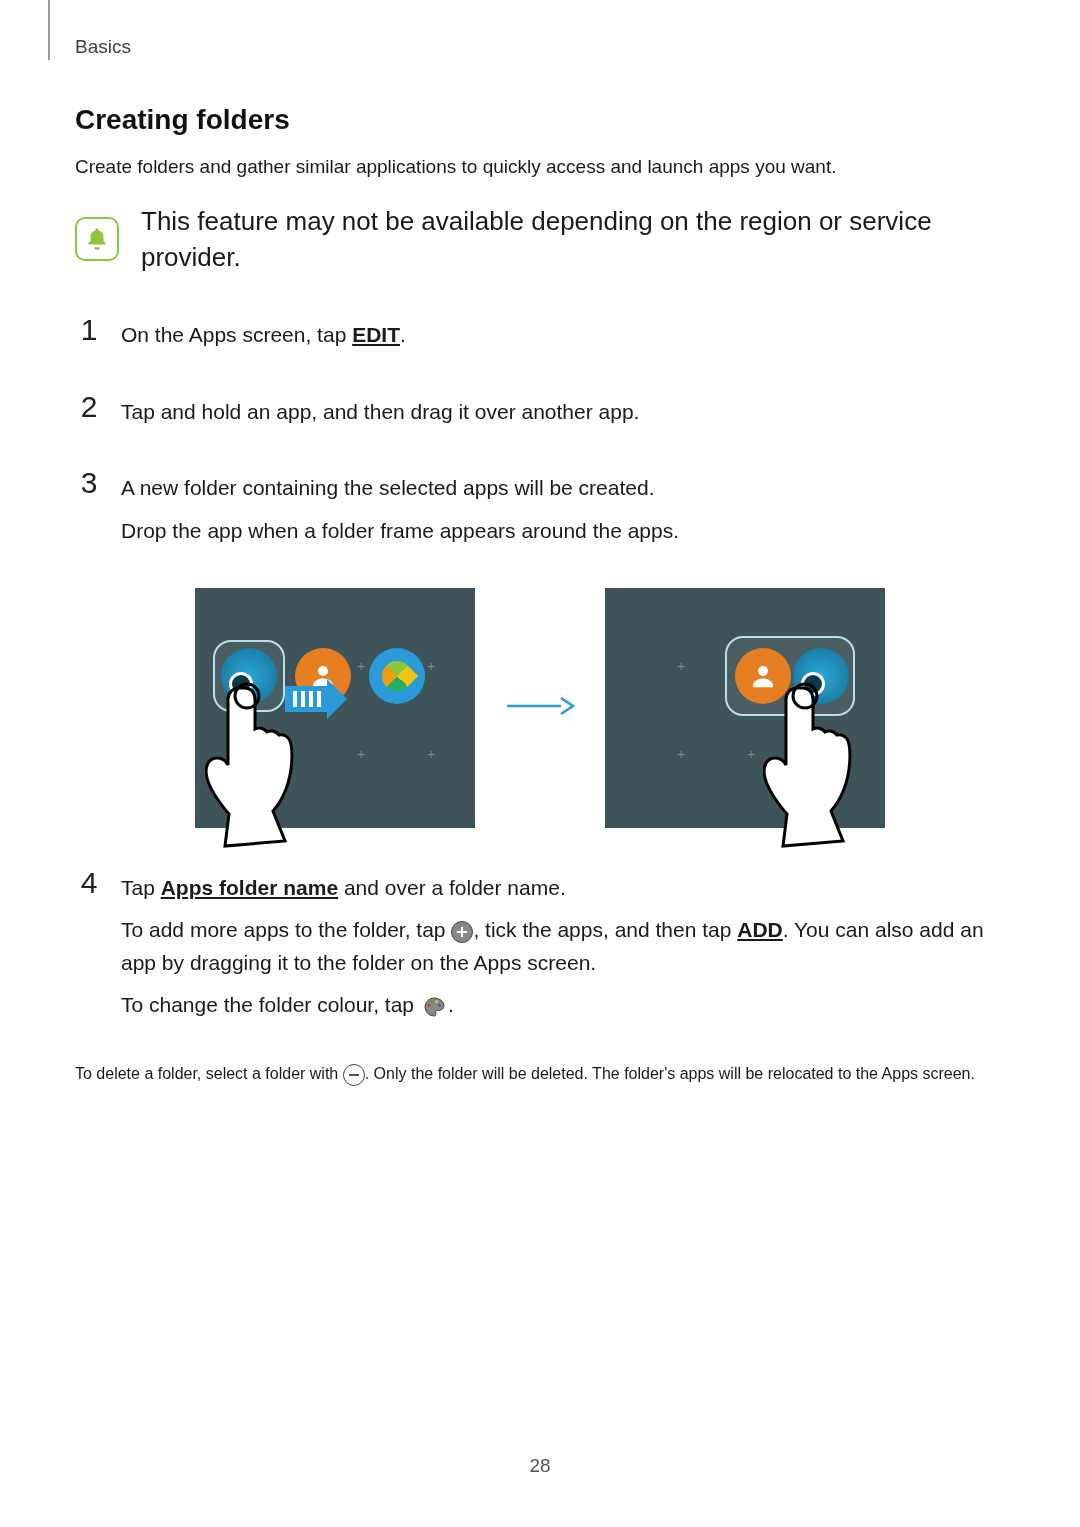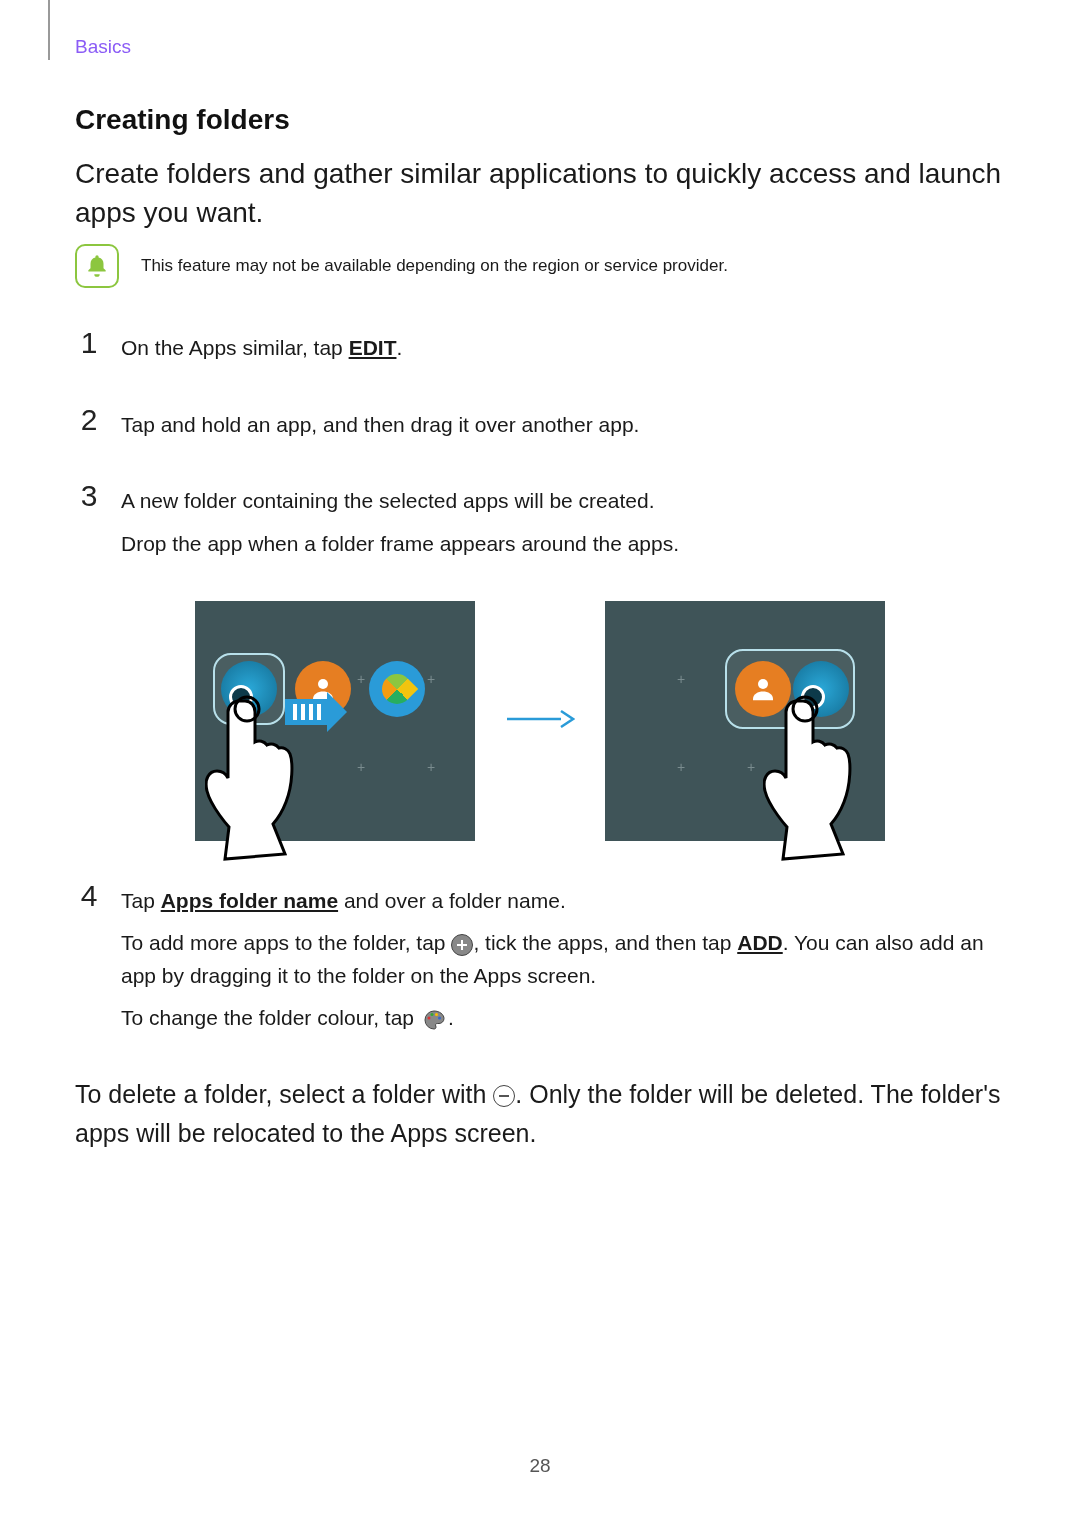--- a/index.html
+++ b/index.html
@@ -17,57 +17,57 @@
     left: 48px;
     width: 2px;
     height: 60px;
     background: #999;
   }
   .breadcrumb {
     position: absolute;
     top: 36px;
     left: 75px;
     font-size: 19px;
-    color: #8b5cf6;
+    color: #404040;
   }
   .content {
     position: absolute;
     top: 104px;
     left: 75px;
     width: 930px;
   }
   h2.section-title {
     font-size: 28px;
     font-weight: 700;
     margin-bottom: 18px;
     color: #111;
   }
   .intro {
-    font-size: 28px;
+    font-size: 19px;
     line-height: 1.4;
-    margin-bottom: 12px;
+    margin-bottom: 22px;
   }
   .note-row {
     display: flex;
     align-items: center;
     gap: 22px;
     margin-bottom: 40px;
   }
   .note-icon-box {
     width: 44px;
     height: 44px;
     border: 2px solid #8cc63f;
     border-radius: 10px;
     display: flex;
     align-items: center;
     justify-content: center;
     flex-shrink: 0;
   }
   .note-icon-box svg { width: 26px; height: 26px; }
-  .note-text { font-size: 17px; line-height: 1.4; }
+  .note-text { font-size: 26px; line-height: 1.4; }
   .step {
     display: flex;
     gap: 18px;
     margin-bottom: 30px;
   }
   .step-num {
     font-size: 30px;
     line-height: 1;
     width: 28px;
     text-align: center;
@@ -195,21 +195,21 @@
   .plus-circle::before, .plus-circle::after, .minus-circle::before {
     content:"";
     position:absolute;
     background:#fff;
   }
   .plus-circle::before { left:5px; right:5px; top:9px; height:2px; }
   .plus-circle::after  { top:5px; bottom:5px; left:9px; width:2px; }
   .minus-circle { background:#fff; }
   .minus-circle::before { left:5px; right:5px; top:9px; height:2px; background:#555; }
   .closing {
-    font-size: 25px;
+    font-size: 16px;
     line-height: 1.55;
     margin-top: 10px;
   }
   .page-num {
     position: absolute;
     bottom: 50px;
     left: 0;
     width: 1080px;
     text-align: center;
     font-size: 19px;
@@ -234,21 +234,21 @@
           <path d="M12 2a1.5 1.5 0 0 0-1.5 1.5v.7A6 6 0 0 0 6 10v4l-2 2v1h16v-1l-2-2v-4a6 6 0 0 0-4.5-5.8v-.7A1.5 1.5 0 0 0 12 2zm0 20a2.5 2.5 0 0 0 2.5-2.5h-5A2.5 2.5 0 0 0 12 22z"></path>
         </svg>
     </div>
     <div class="note-text">This feature may not be available depending on the region or service provider.</div>
   </div>
 
   <div class="step">
     <div class="step-num">1</div>
     <div class="step-body">
       <p>
-        <span>On the Apps similar, tap </span><span class="bold">EDIT</span><span>.</span>
+        <span>On the Apps screen, tap </span><span class="bold">EDIT</span><span>.</span>
       </p>
     </div>
   </div>
 
   <div class="step">
     <div class="step-num">2</div>
     <div class="step-body">
       <p>Tap and hold an app, and then drag it over another app.</p>
     </div>
   </div>

